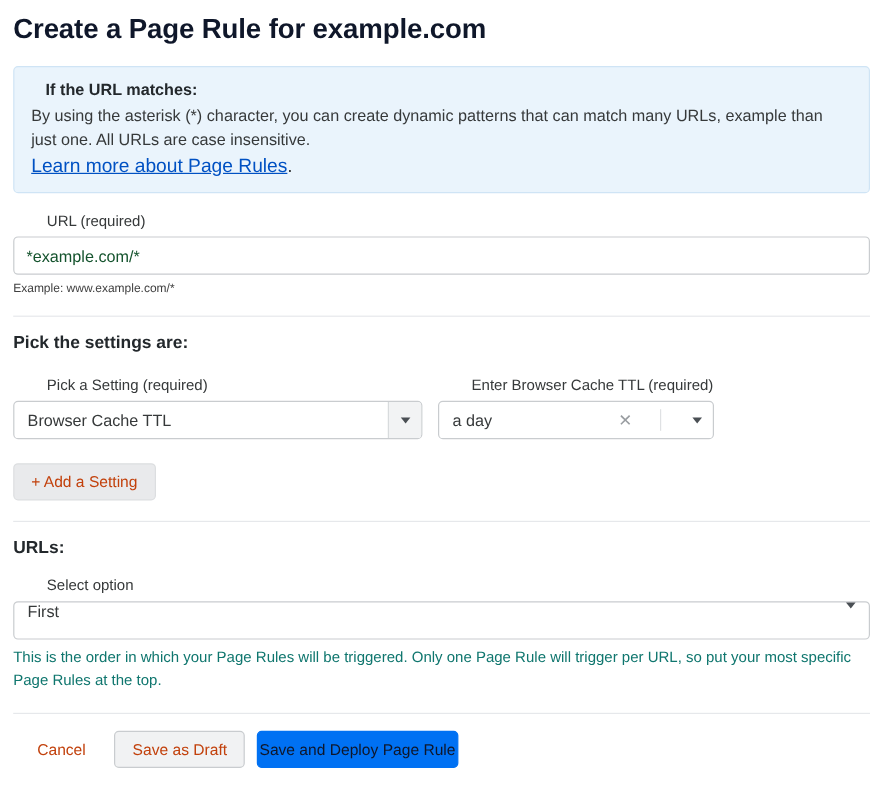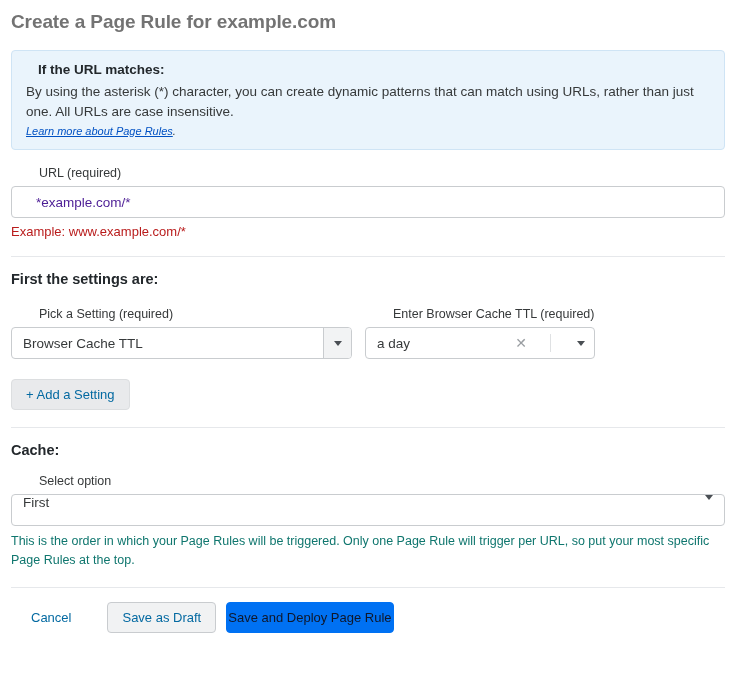--- a/index.html
+++ b/index.html
@@ -15,23 +15,23 @@
     -webkit-font-smoothing: antialiased;
   }
   .page {
     width: 736px;
     height: 676px;
     position: relative;
     box-sizing: border-box;
     padding: 0 11px;
   }
   .page-title {
-    font-size: 19px;
+    font-size: 23px;
     font-weight: bold;
-    color: #737373;
+    color: #0f172a;
     margin: 11px 0 4px 0;
     letter-spacing: -0.1px;
   }
   
   .callout {
     margin-top: 17px;
     background: #eaf4fc;
     border: 1px solid #cfe4f5;
     border-radius: 4px;
     padding: 11px 14px 12px 14px;
@@ -49,47 +49,46 @@
     line-height: 20px;
     color: #36393a;
   }
   .callout-link {
     color: #0051c3;
     text-decoration: underline;
     cursor: pointer;
   }
   .callout-link-row {
     margin-top: 3px;
-    font-size: 11px;
-    font-style: italic;
+    font-size: 16px;
   }
   
   .field-label {
     font-size: 12.5px;
     color: #36393a;
     margin-top: 16px;
     margin-bottom: 6px;
     margin-left: 28px;
   }
   .text-input {
     width: 100%;
     box-sizing: border-box;
     height: 32px;
     border: 1px solid #c9cccf;
     border-radius: 4px;
     background: #fff;
     font-size: 13.5px;
-    color: #4c1d95;
-    padding: 0 24px;
+    color: #14532d;
+    padding: 0 10px;
     font-family: "Liberation Sans", sans-serif;
     outline: none;
   }
   .hint {
-    font-size: 13px;
-    color: #b91c1c;
+    font-size: 10px;
+    color: #404040;
     margin-top: 6px;
   }
   .divider {
     border: 0;
     border-top: 1px solid #e6e8eb;
     margin: 17px 0 0 0;
   }
   .section-title {
     font-size: 14.5px;
     font-weight: bold;
@@ -163,21 +162,21 @@
     align-items: center;
     justify-content: center;
   }
   
   .btn {
     font-family: "Liberation Sans", sans-serif;
     font-size: 13px;
     border-radius: 4px;
     border: 1px solid #c9cccf;
     background: #f1f2f3;
-    color: #0369a1;
+    color: #c2410c;
     height: 31px;
     padding: 0 14px;
     cursor: pointer;
     box-sizing: border-box;
   }
   .add-setting {
     margin-top: 20px;
     display: inline-block;
     background: #e9eaec;
     border: 1px solid #dcdee0;
@@ -206,52 +205,52 @@
     margin-top: 14px;
     display: flex;
     align-items: center;
   }
   .btn-cancel {
     border-color: transparent;
     background: transparent;
     padding: 0 19px;
   }
   .btn-draft {
-    margin-left: 16px;
+    margin-left: 4px;
     background: #f1f2f3;
   }
   .btn-primary {
     margin-left: 10px;
     background: #0071f3;
     border-color: #0071f3;
     color: #0f172a;
     font-weight: normal;
     padding: 0 1px;
   }
 </style>
 </head>
 <body>
 
 <div class="page">
 
   <h1 class="page-title">Create a Page Rule for example.com</h1>
 
   <div class="callout">
     <div class="callout-title">If the URL matches:</div>
-    <div class="callout-body">By using the asterisk (*) character, you can create dynamic patterns that can match using URLs, rather than just one. All URLs are case insensitive.</div>
+    <div class="callout-body">By using the asterisk (*) character, you can create dynamic patterns that can match many URLs, example than just one. All URLs are case insensitive.</div>
     <div class="callout-link-row"><span class="callout-link">Learn more about Page Rules</span><span>.</span></div>
   </div>
 
   <div class="field-label">URL (required)</div>
   <input class="text-input" type="text" value="*example.com/*" style="">
   <div class="hint">Example: www.example.com/*</div>
 
   <hr class="divider">
 
-  <div class="section-title">First the settings are:</div>
+  <div class="section-title">Pick the settings are:</div>
 
   <div class="two-col">
     <div class="col-left">
       <div class="field-label">Pick a Setting (required)</div>
       <div class="select-box">
         <div class="select-value">Browser Cache TTL</div>
         <div class="select-caret-divided">
             <span class="caret"></span>
           </div>
       </div>
@@ -266,21 +265,21 @@
             <span class="caret"></span>
           </div>
       </div>
     </div>
   </div>
 
   <button class="btn add-setting">+ Add a Setting</button>
 
   <hr class="divider">
 
-  <div class="section-title">Cache:</div>
+  <div class="section-title">URLs:</div>
 
   <div class="field-label">Select option</div>
   <div class="wide-select">
     <div class="select-value">First</div>
     <div class="select-caret-plain">
         <span class="caret"></span>
       </div>
   </div>
   <div class="order-hint">This is the order in which your Page Rules will be triggered. Only one Page Rule will trigger per URL, so put your most specific Page Rules at the top.</div>
 

